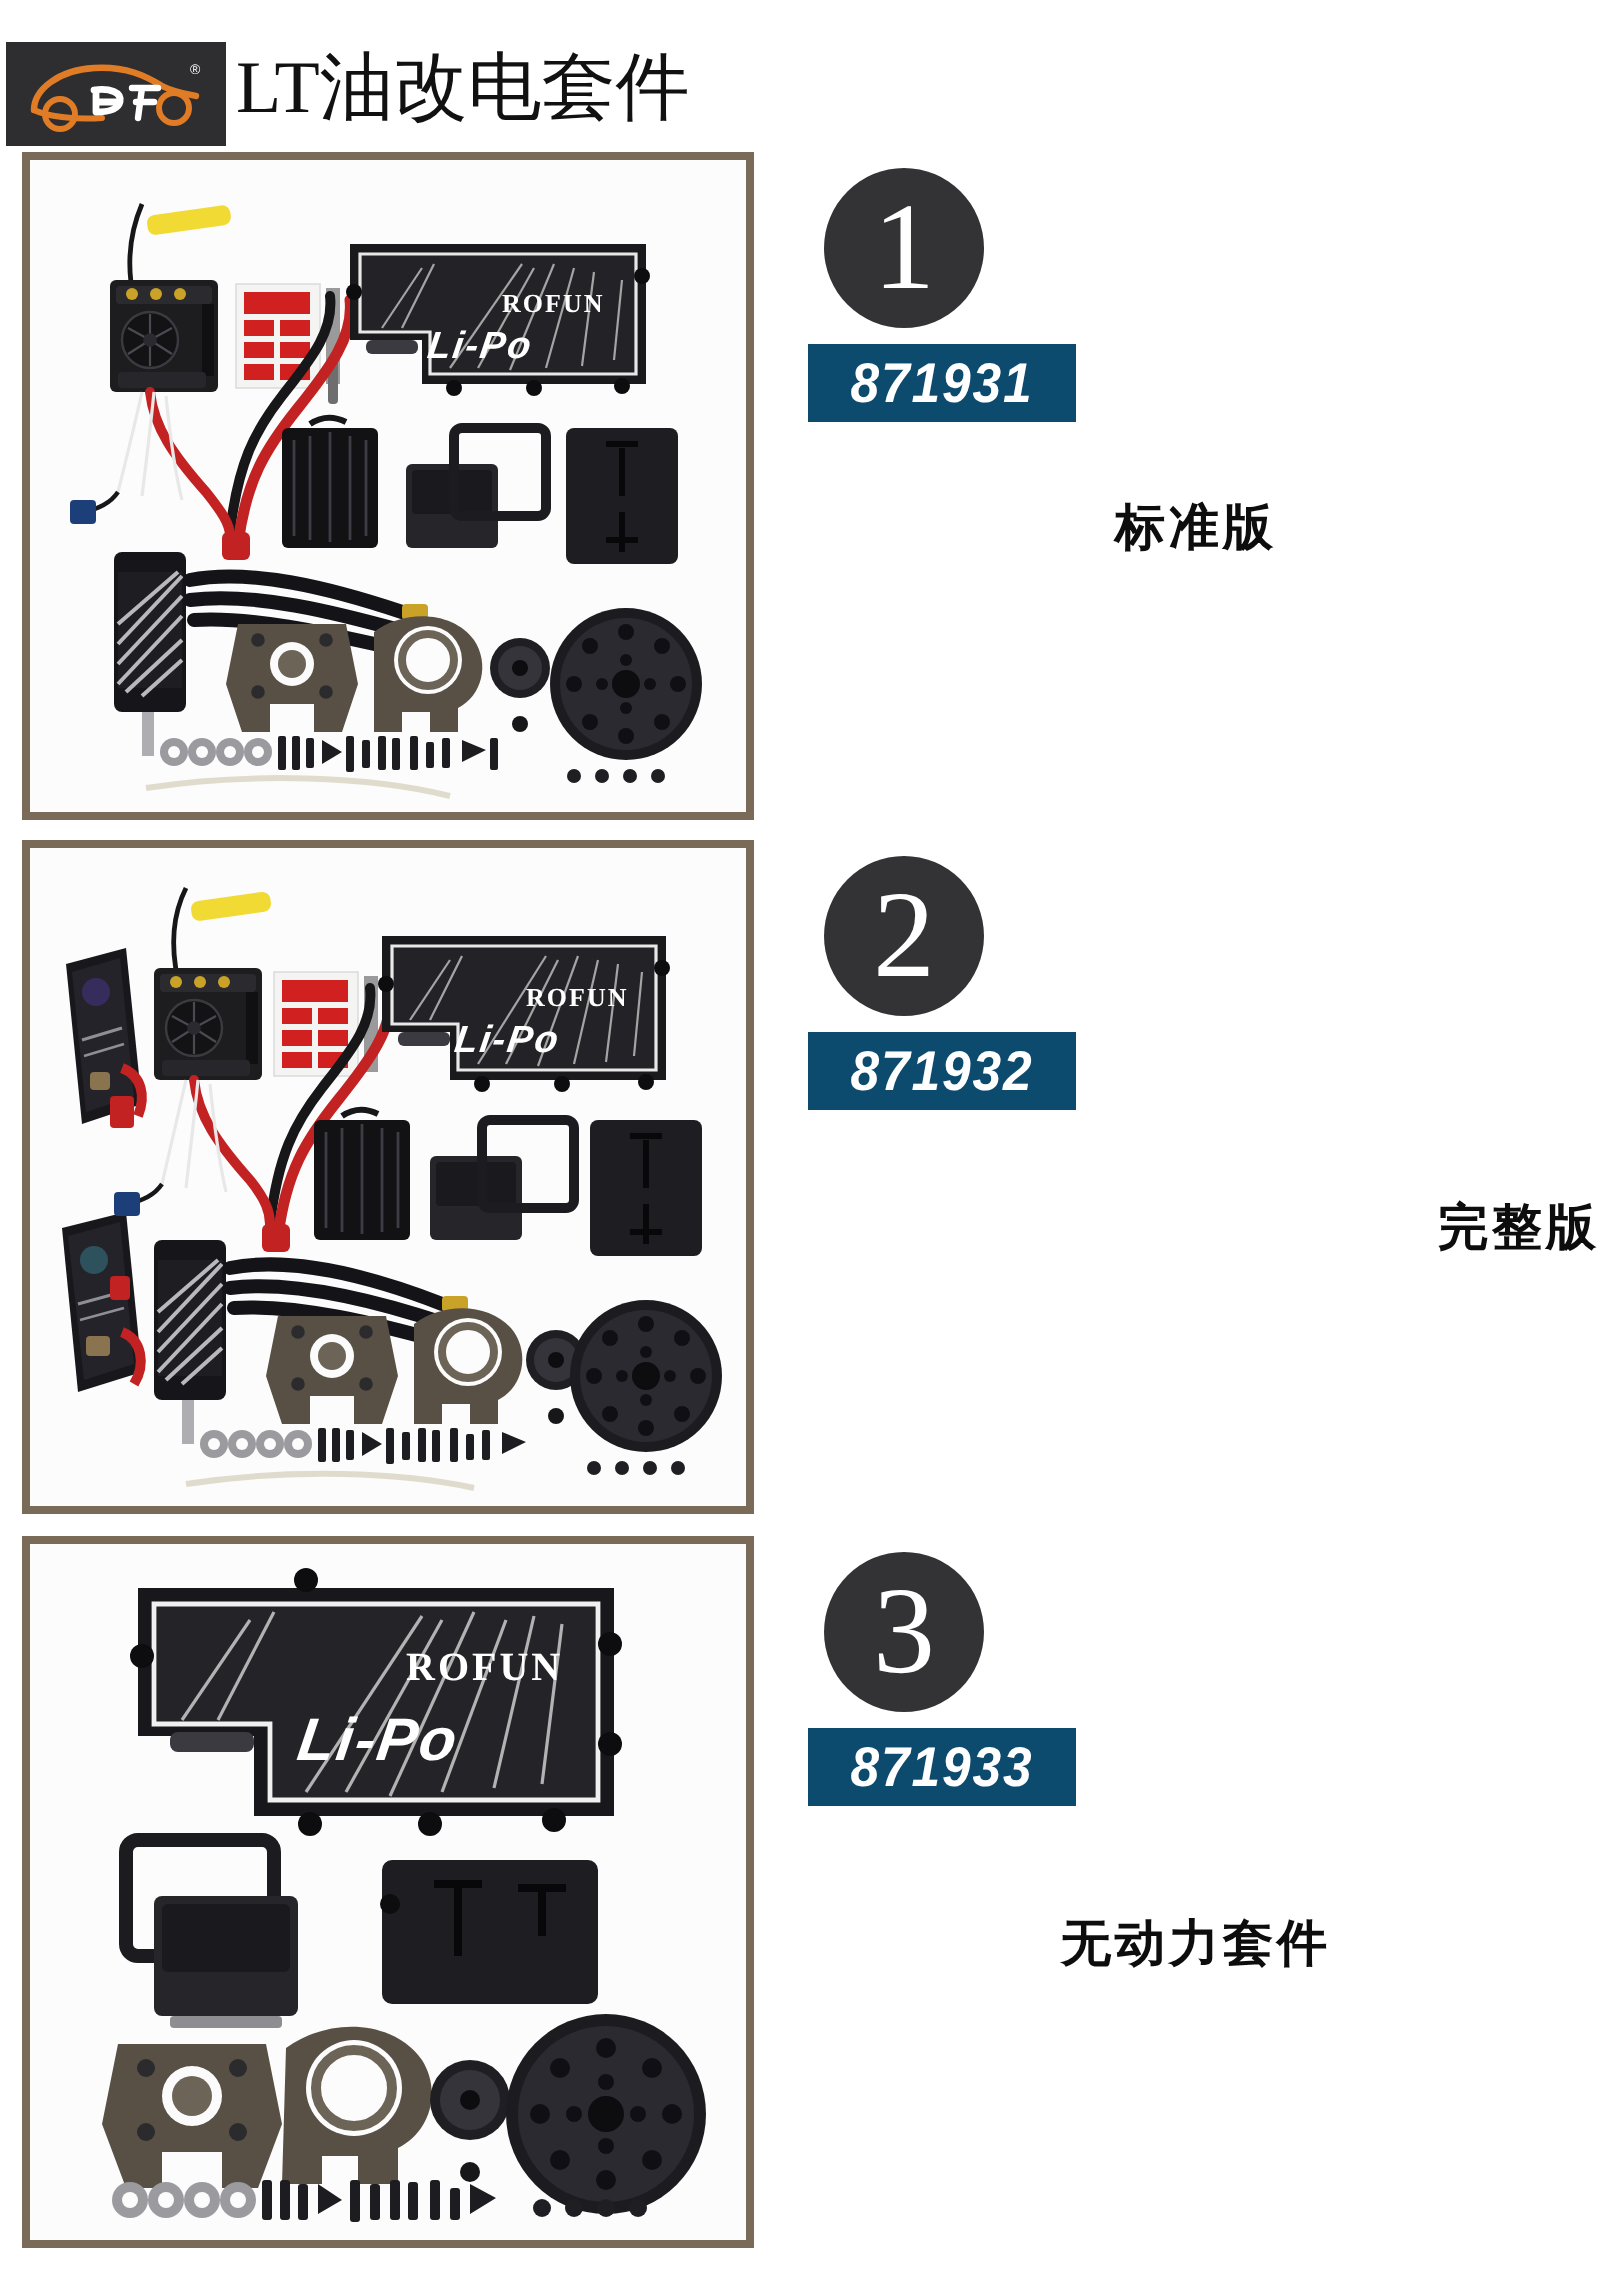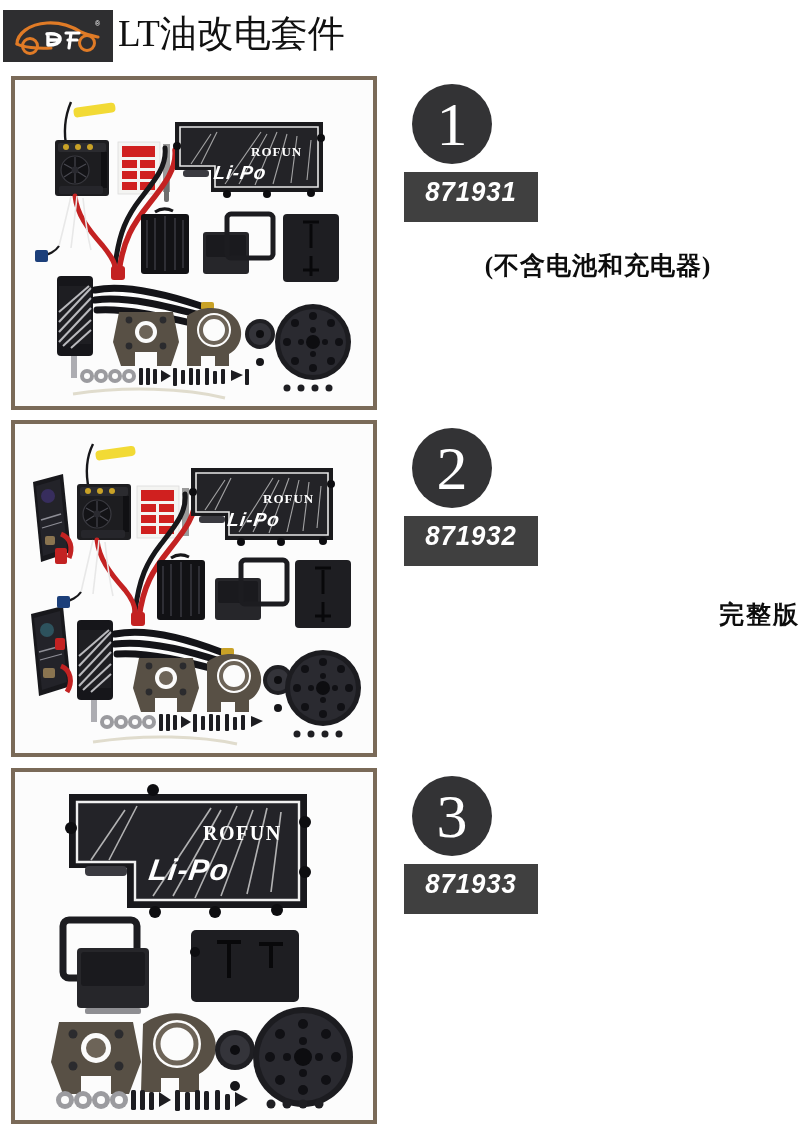--- a/index.html
+++ b/index.html
@@ -11,21 +11,21 @@
     width: 800px;
     height: 1139px;
     position: relative;
     font-family: "Liberation Serif", serif;
     overflow: hidden;
   }
 
   
   .header {
     position: absolute;
-    left: 0; top: 0;
+    left: 0; top: 11px;
     width: 661px; height: 68px;
   }
   .logo-badge {
     position: absolute;
     left: 3px; top: 10px;
     width: 110px; height: 52px;
     background: #2e2e30;
     overflow: hidden;
   }
   .logo-svg { position: absolute; left: 0; top: 0; }
@@ -79,22 +79,22 @@
     background: #333335;
     color: #ffffff;
     font-size: 62px;
     line-height: 80px;
     text-align: center;
     font-family: "Liberation Serif", serif;
   }
   .sku-bar {
     position: absolute;
     left: 8px; top: 96px;
-    width: 134px; height: 50px;
-    background: #404040;
+    width: 134px; height: 39px;
+    background: #0c4a6e;
   }
   .sku-text {
     display: block;
     color: #ffffff;
     font-family: "Liberation Sans", sans-serif;
     font-size: 28px;
     font-style: italic;
     font-weight: bold;
     line-height: 40px;
     text-align: center;
@@ -352,21 +352,21 @@
     </g>
   </svg>
 </div>
 
 <div class="info" id="info-1">
   <div class="num-badge">1</div>
   <div class="sku-bar">
     <span class="sku-text">871931</span>
   </div>
   <div class="caption" id="cap-1">
-    <span class="line2">(不含电池和充电器)</span>
+    <span class="line1">标准版</span>
   </div>
 </div>
 
 <div class="frame" id="frame-2">
   <svg class="photo" viewBox="0 0 358 329" preserveAspectRatio="xMidYMid meet">
     <rect x="0" y="0" width="358" height="329" fill="#fcfcfc"></rect>
 
     <g>
       <path d="M18 58 L48 50 L56 128 L26 138 Z" fill="#18181c"></path>
       <path d="M21 62 L45 55 L52 124 L28 132 Z" fill="#232329"></path>
@@ -722,14 +722,15 @@
     </g>
   </svg>
 </div>
 
 <div class="info" id="info-3">
   <div class="num-badge">3</div>
   <div class="sku-bar">
     <span class="sku-text">871933</span>
   </div>
   <div class="caption" id="cap-3">
+    <span class="line1">无动力套件</span>
   </div>
 </div>
 
 </body></html>

